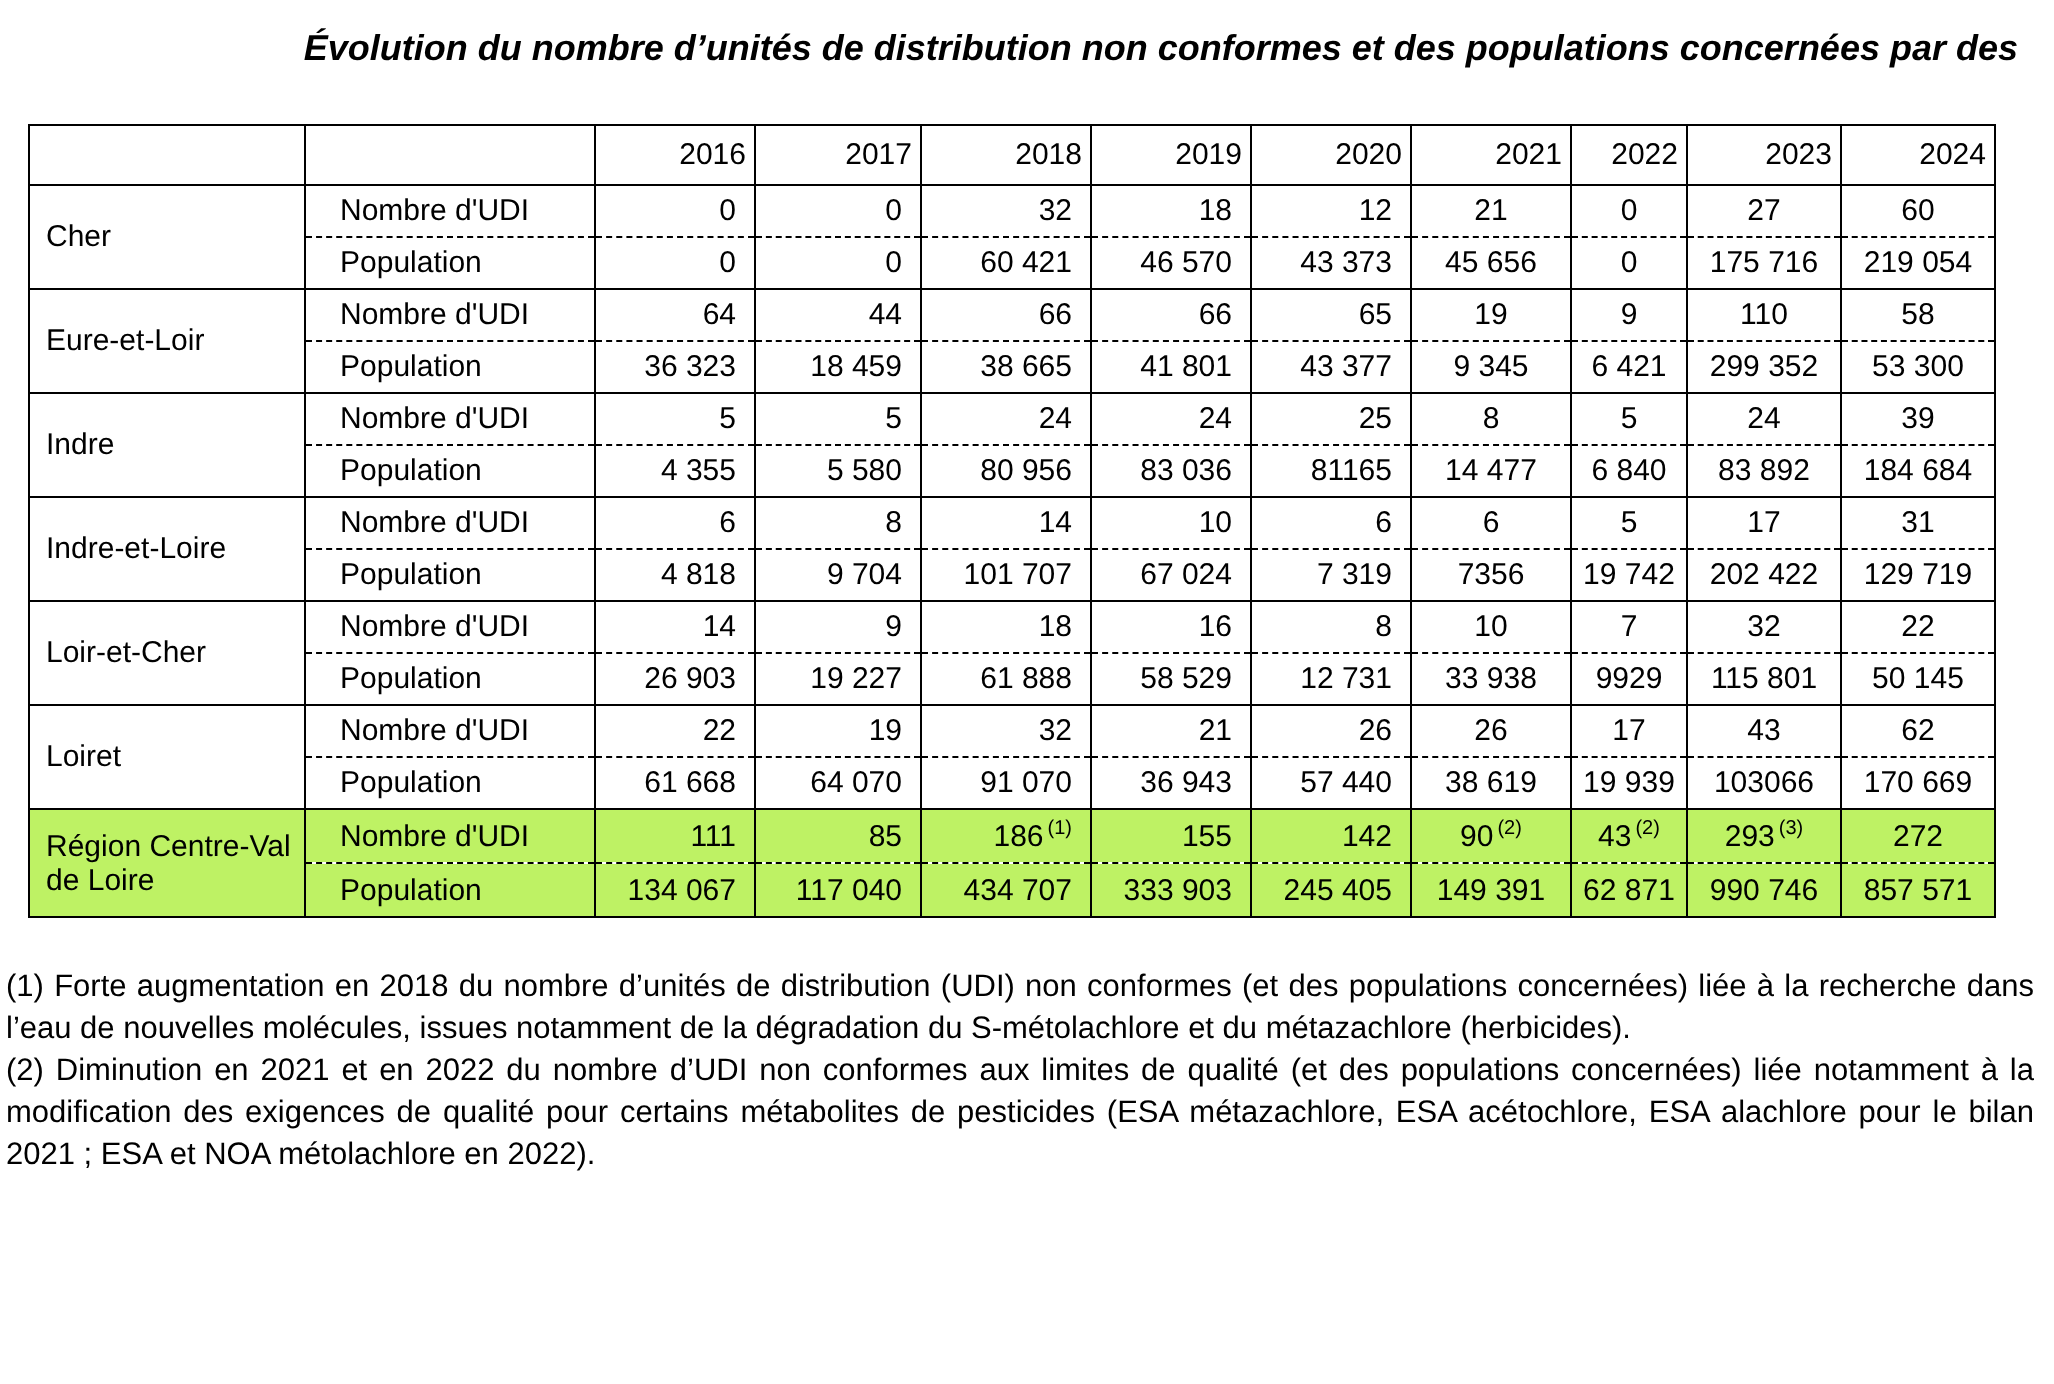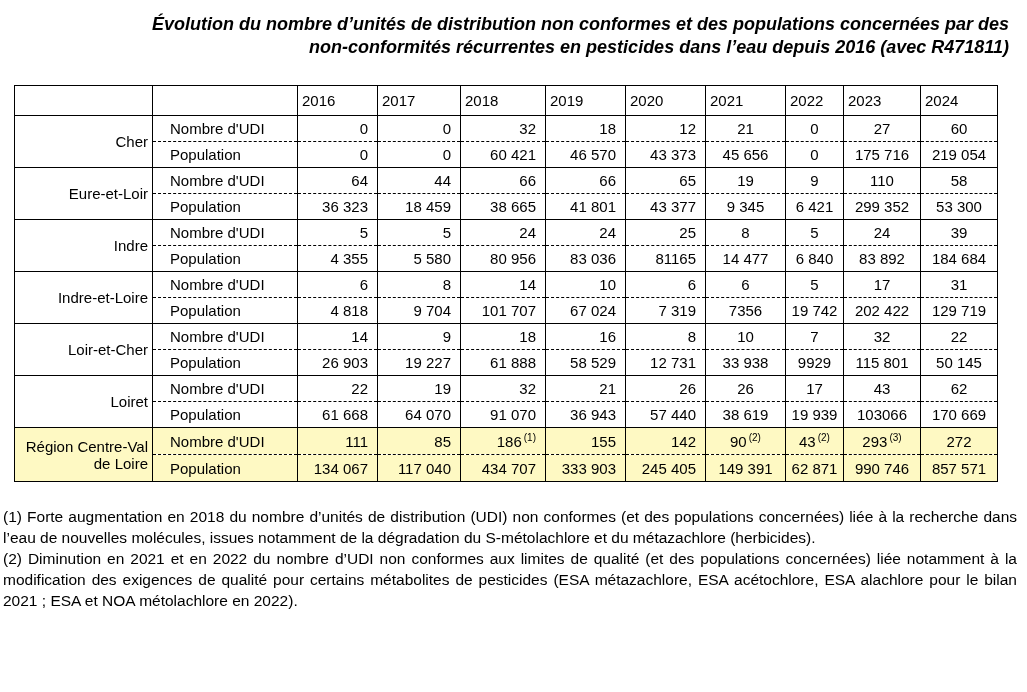--- a/index.html
+++ b/index.html
@@ -22,26 +22,26 @@
   }
   .data-table td,.data-table th{
     border:1px solid #000;
     font-size:15px;font-weight:normal;
     padding:1px 4px;
     box-sizing:border-box;
     vertical-align:middle;
     overflow:hidden;
     white-space:nowrap;
   }
-  .data-table th{height:30px;text-align:left;}
+  .data-table th{height:30px;text-align:right;}
   .data-table td{height:26px;}
-  tr.hl td{background:#fef9c3;margin-top:25px;}
+  tr.hl td{background:#bef264;margin-top:25px;}
   tr.hl td{height:27px;}
   td.dept{
-    text-align:right;padding-left:8px;white-space:normal;line-height:17px;
+    text-align:left;padding-left:8px;white-space:normal;line-height:17px;
   }
   td.label{text-align:left;padding-left:17px;}
   td.a-r{text-align:right;padding-right:9px;}
   td.a-c{text-align:center;}
   tr.udi td:not(.dept){border-bottom:1.4px dashed #000;}
   tr.pop td{border-top-width:0;}
   .va-top{vertical-align:top;padding-top:2px;}
   sup.fn{font-size:10px;vertical-align:super;line-height:0;margin-left:2px;}
   .footnotes{
     margin:24px 10px 0 3px;
@@ -53,21 +53,20 @@
     text-align:justify;
   }
 </style>
 </head>
 <body>
 
 <div>
 
   <div class="title">
     <div>Évolution du nombre d’unités de distribution non conformes et des populations concernées par des</div>
-    <div>non-conformités récurrentes en pesticides dans l’eau depuis 2016 (avec R471811)</div>
   </div>
 
   <table class="data-table">
     <colgroup>
       <col style="width:138px">
         <col style="width:145px">
       <col style="width:80px">
         <col style="width:83px">
         <col style="width:85px">
       <col style="width:80px">

